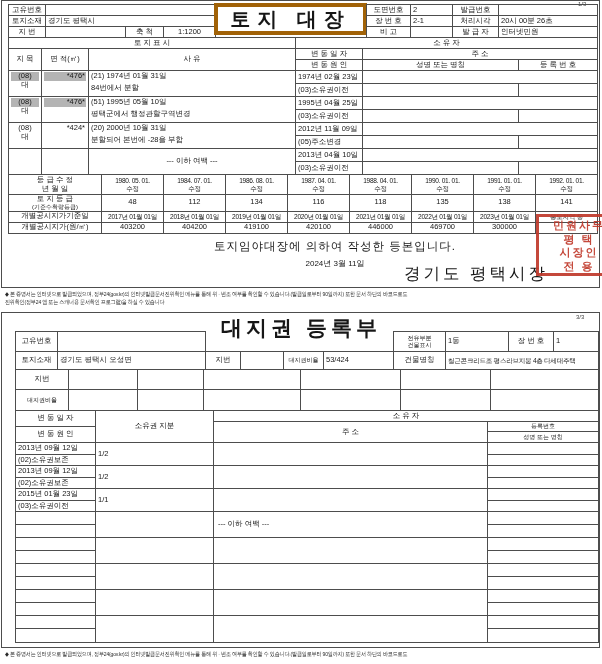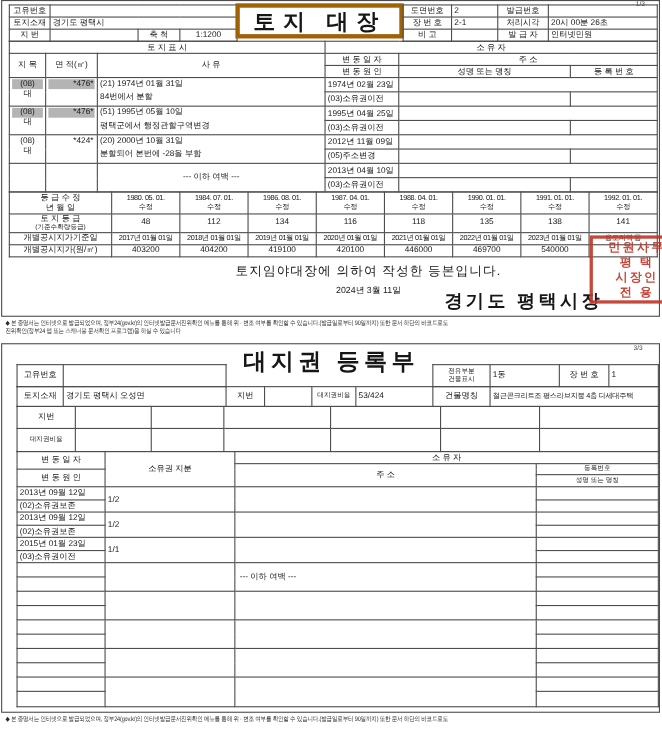--- a/index.html
+++ b/index.html
@@ -16,21 +16,21 @@
   .blk{display:block}
   .sm{font-size:6px}
   .xs{font-size:6.6px;letter-spacing:-0.3px}
   .hl{background:#b4b4b4}
   .areaval{display:block;text-align:right;padding:0 1px}
   .doctitle{font-weight:bold;font-size:20px;letter-spacing:7px;text-align:center;
             display:flex;align-items:center;justify-content:center;white-space:nowrap}
   .pagenum{font-size:6px;color:#444}
   .certline{text-align:center;font-size:11.5px;letter-spacing:1px}
   .certdate{text-align:center;font-size:8px;margin-top:4px}
-  .authority{font-size:16.5px;font-weight:bold;letter-spacing:3px;white-space:nowrap}
+  .authority{font-size:16.5px;font-weight:normal;letter-spacing:3px;white-space:nowrap}
   .seal{border:3px solid #c0392b;color:#c0392b;text-align:center;font-weight:bold;
         font-size:11px;line-height:13.5px;letter-spacing:2px;padding-top:2px;
         background:rgba(255,255,255,0);opacity:.92}
   .fn{font-size:6px;line-height:7.5px;color:#2a2a2a;letter-spacing:-0.2px;
       transform:scaleX(0.84);transform-origin:0 0;white-space:nowrap}
 </style>
 </head>
 <body>
 
 <div id="root">
@@ -276,21 +276,21 @@
       <td class="c xs">용도지역 등</td>
     </tr>
     <tr style="height:11px">
       <td class="c">개별공시지가(원/㎡)</td>
       <td class="c">403200</td>
       <td class="c">404200</td>
       <td class="c">419100</td>
       <td class="c">420100</td>
       <td class="c">446000</td>
       <td class="c">469700</td>
-      <td class="c">540000</td>
+      <td class="c">300000</td>
       <td class="c"></td>
     </tr>
   </tbody>
     </table>
 
   <div class="abs certline" style="left:100px;top:239px;width:470px">토지임야대장에 의하여 작성한 등본입니다.</div>
   <div class="abs certdate" style="left:100px;top:254px;width:470px">2024년 3월 11일</div>
   <div class="abs authority" style="left:404px;top:263px">경기도 평택시장</div>
   <div class="abs seal" style="left:536px;top:214px;width:86px;height:62px">
     <span class="blk">민원사무</span>

